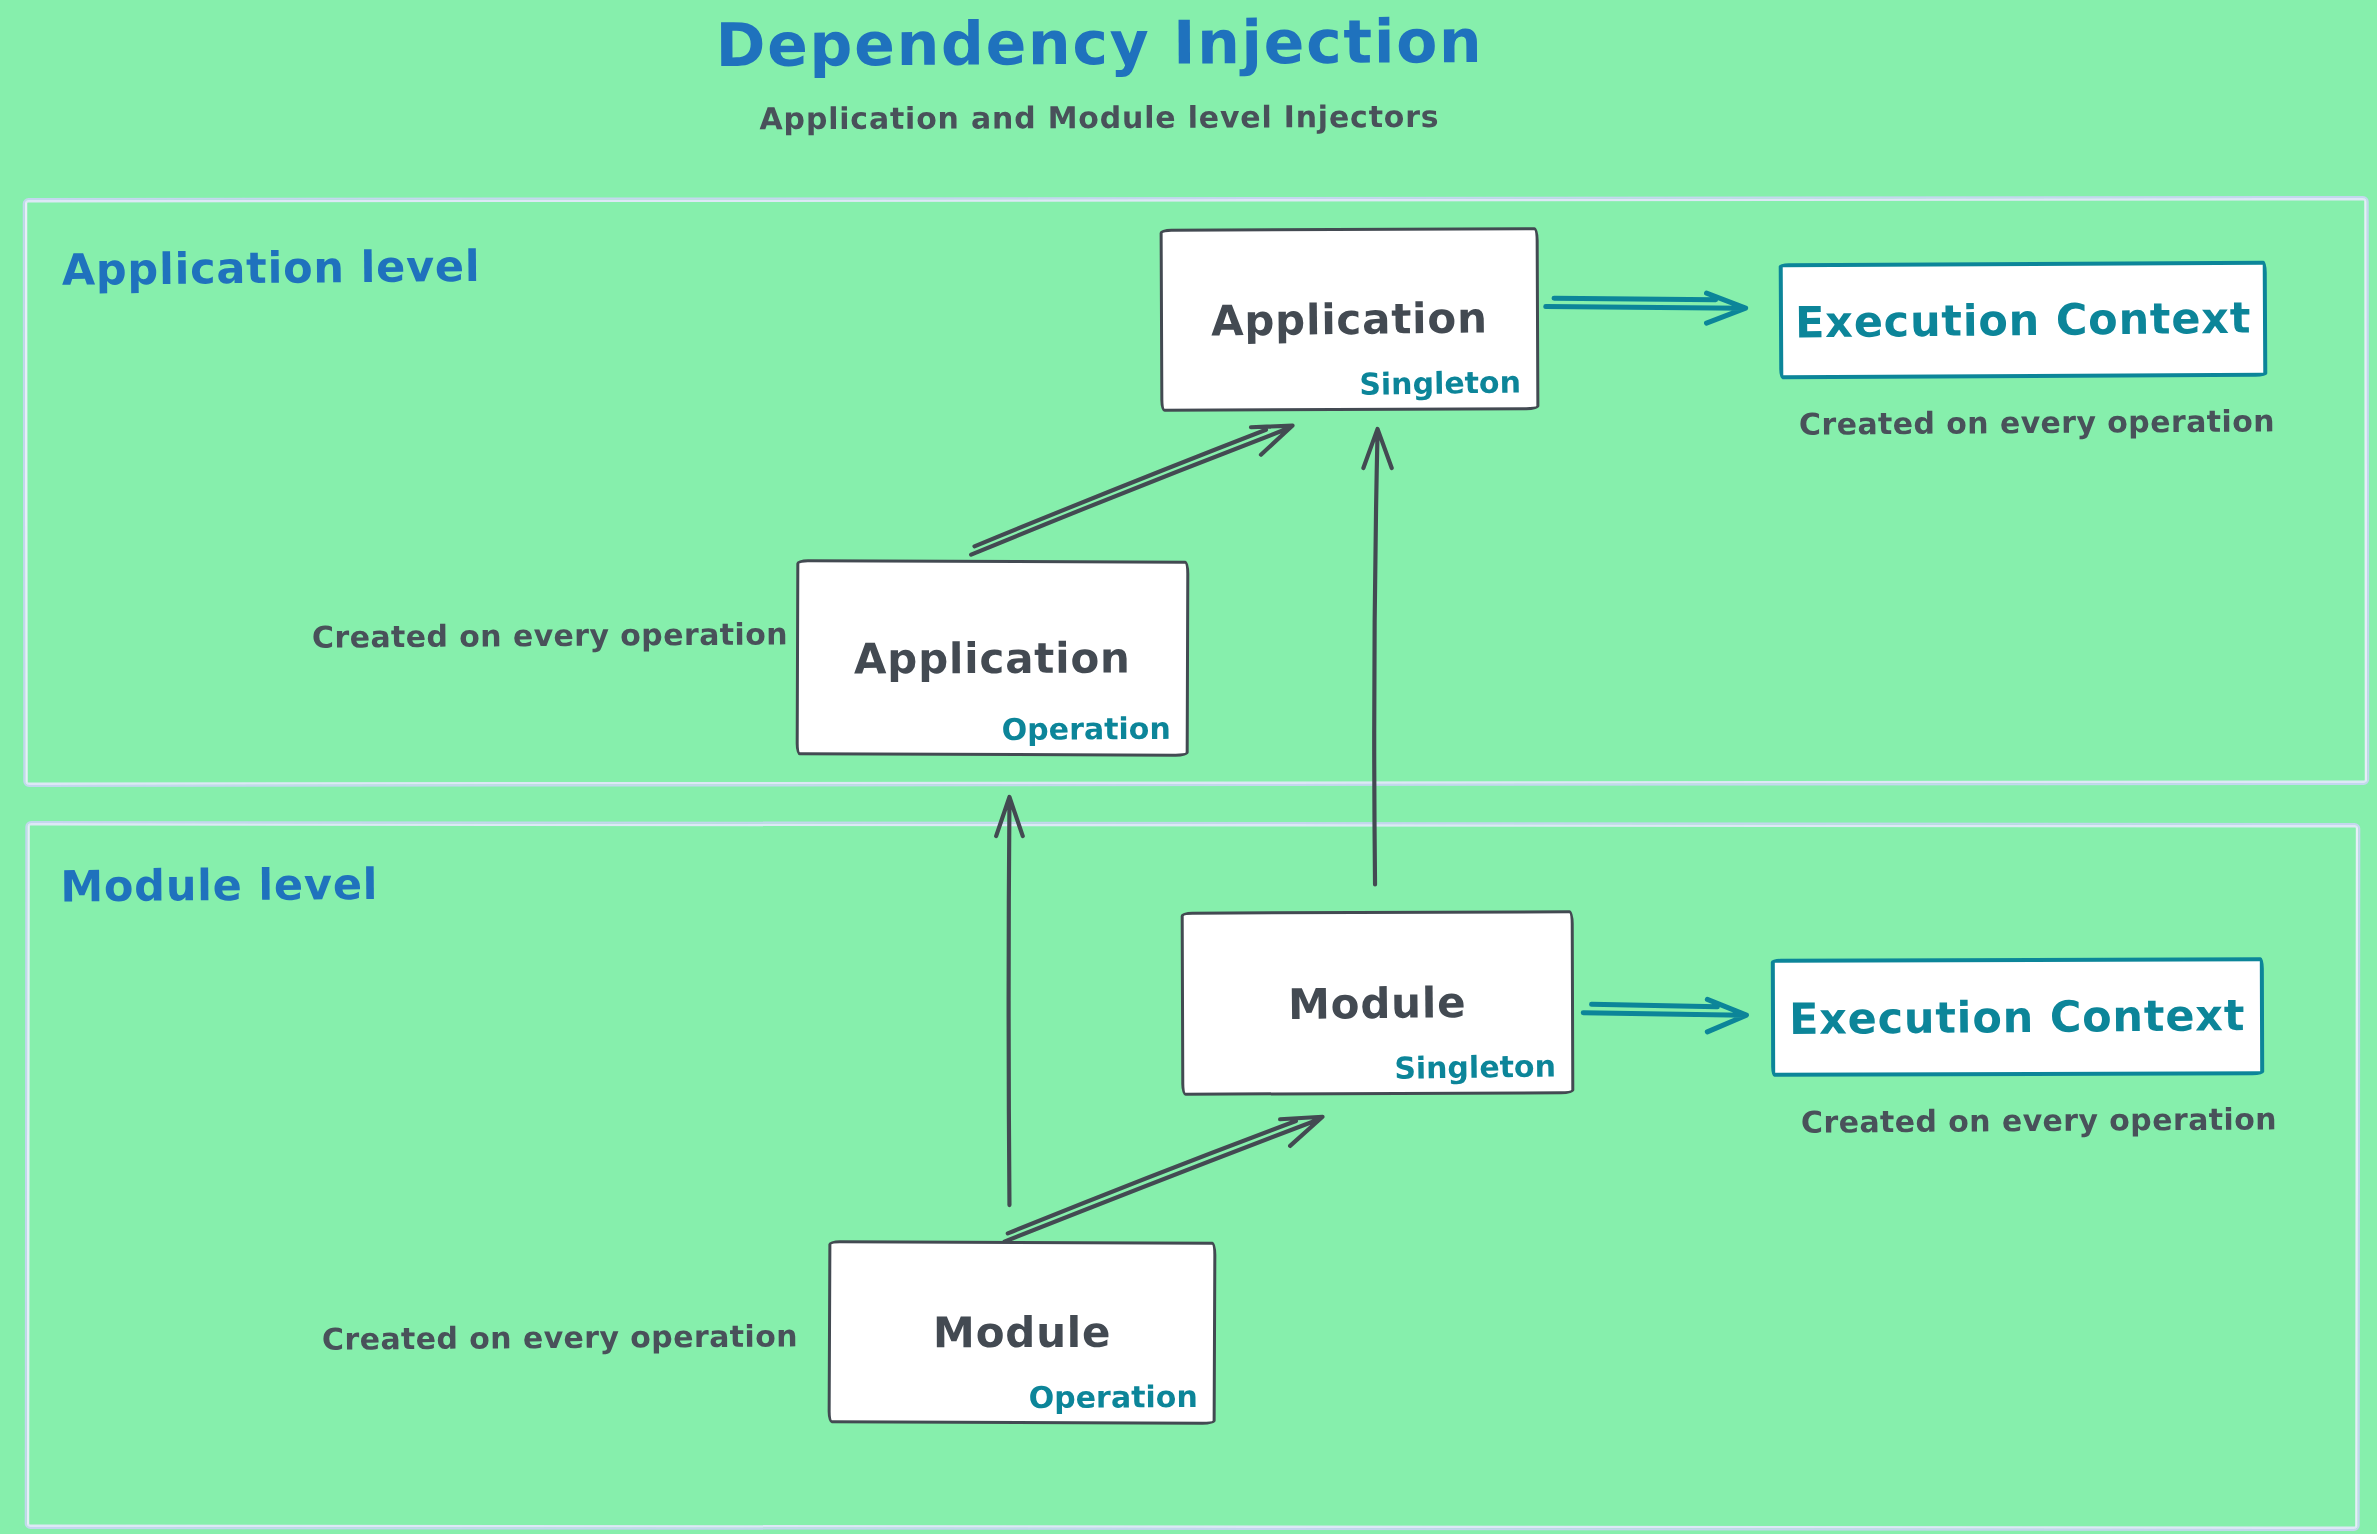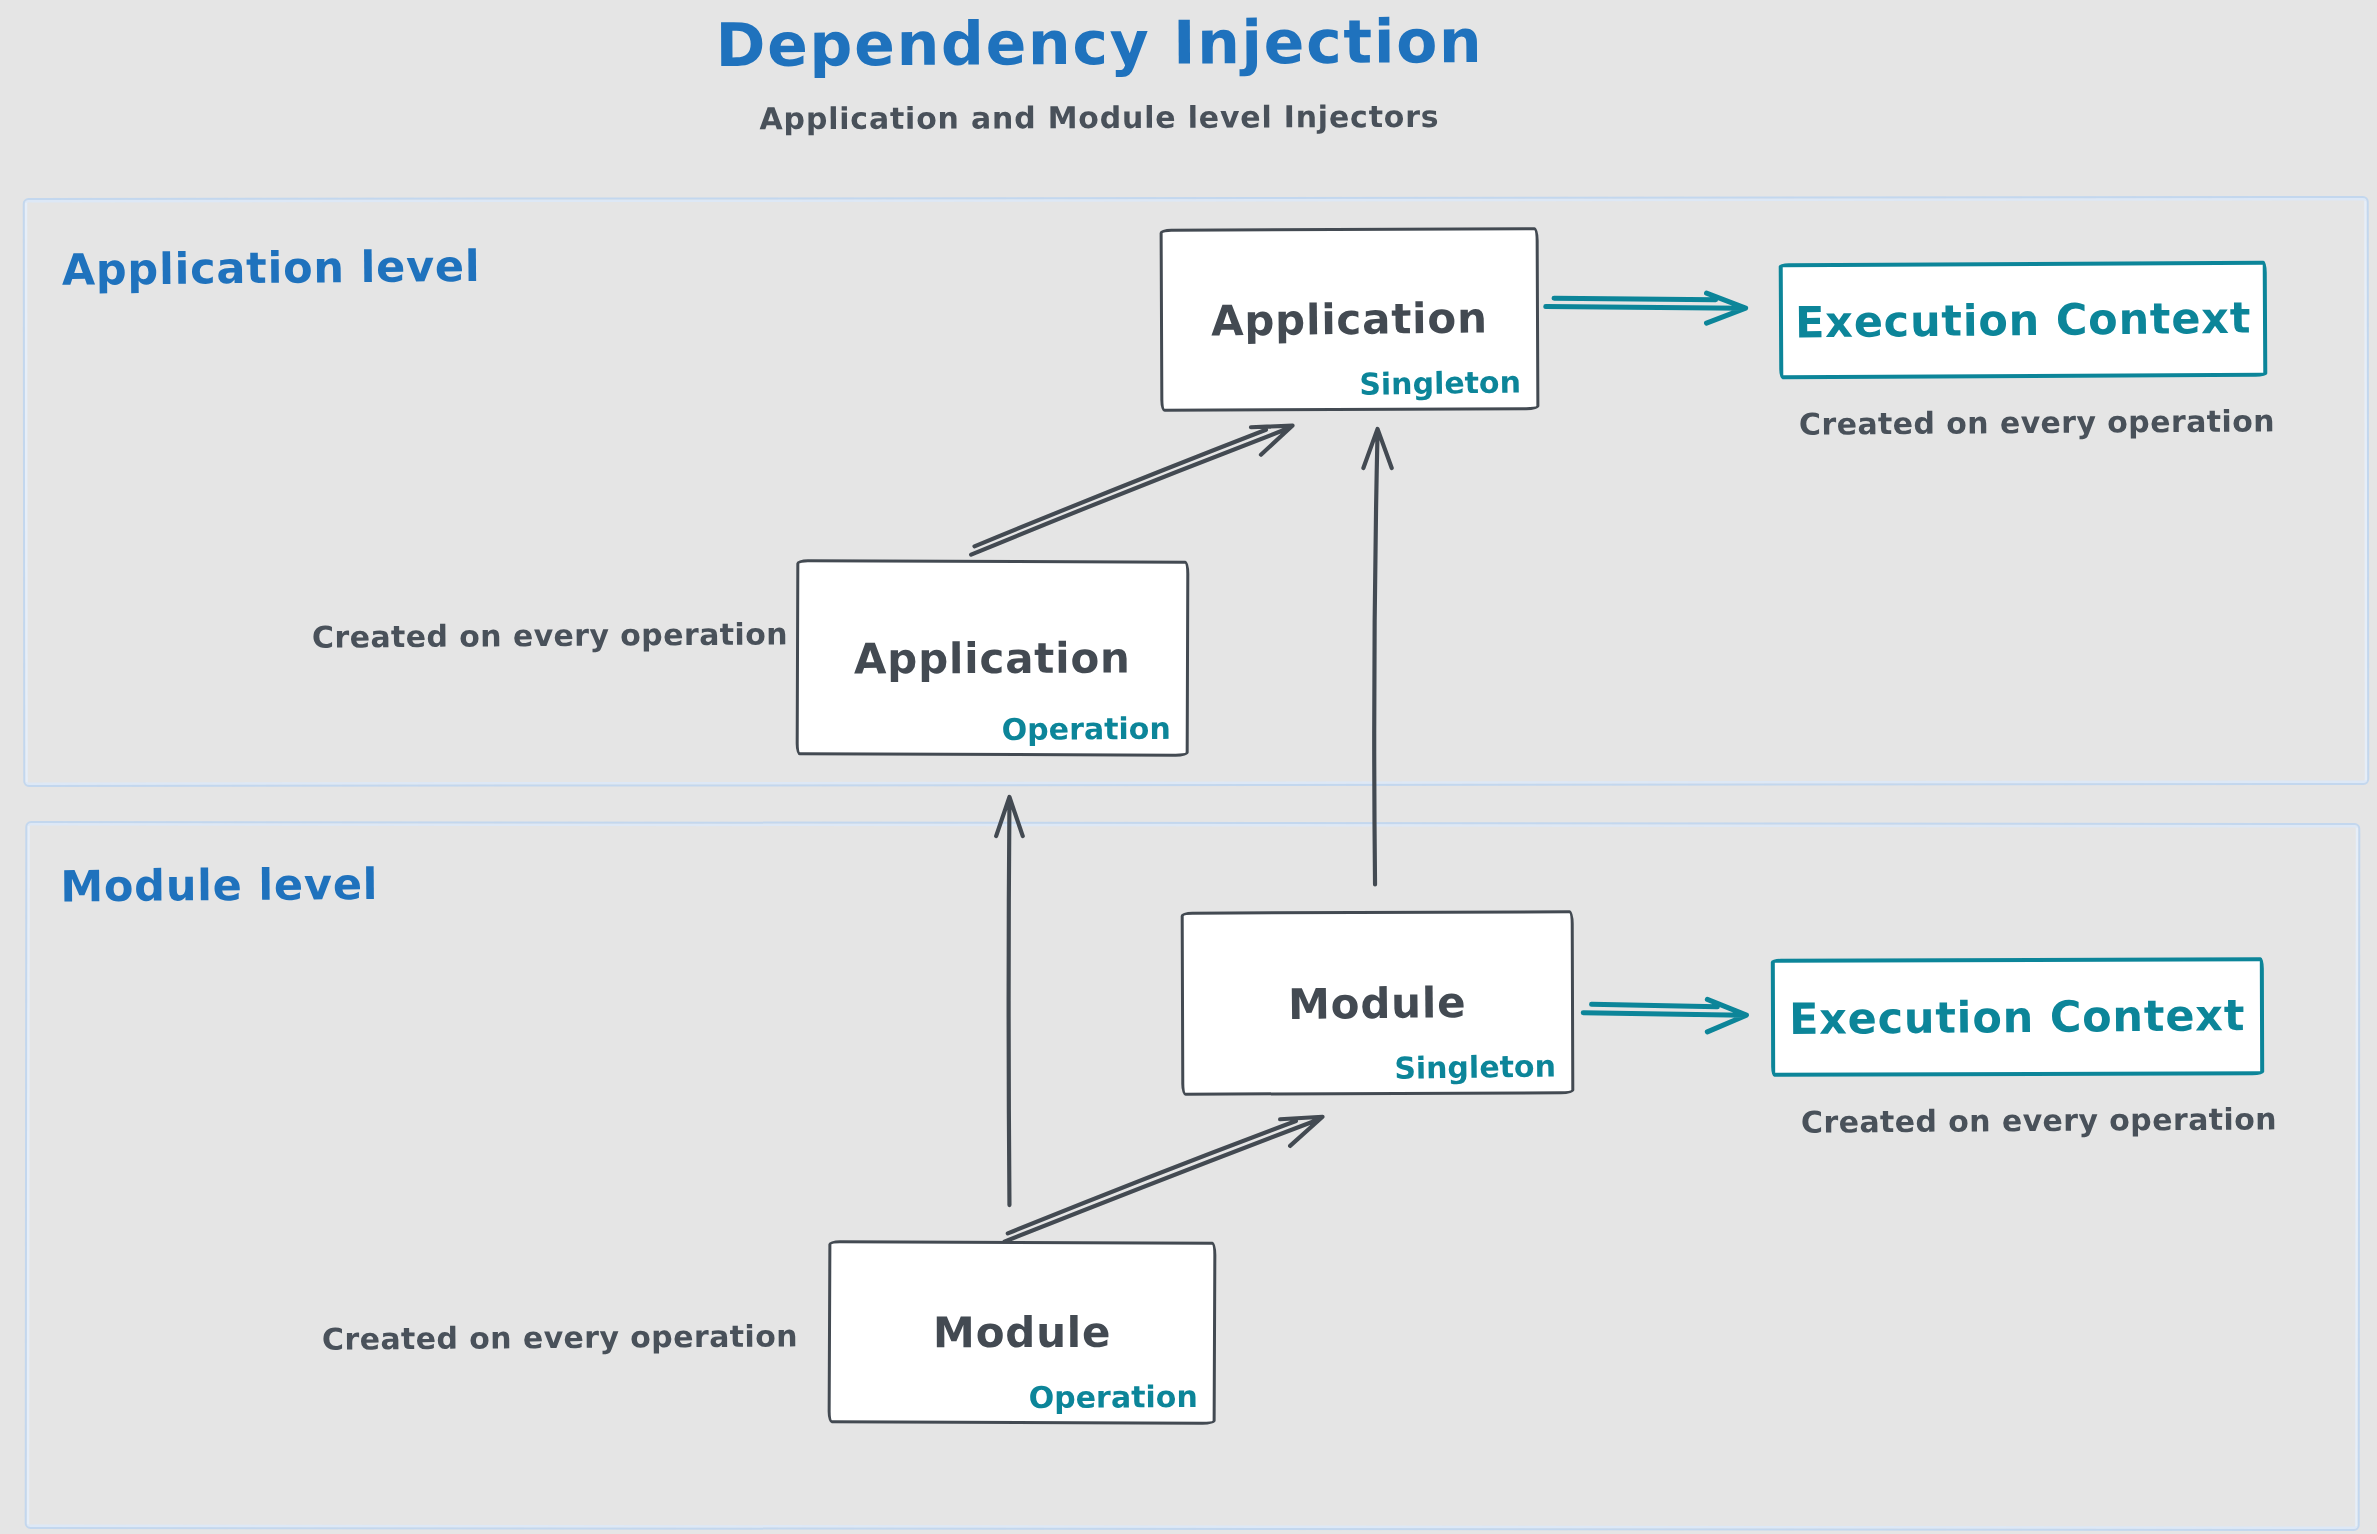--- a/index.html
+++ b/index.html
@@ -2,21 +2,21 @@
 <html style="font-size:13.3px"><head>
 <meta charset="utf-8">
 <style>
   html, body { margin: 0; padding: 0; background: #ffffff; }
   body { font-family: "DejaVu Sans", "Liberation Sans", sans-serif; }
 
   .canvas {
     position: relative;
     width: 2377px;
     height: 1534px;
-    background: #e5e5e5;
+    background: #86efac;
     overflow: hidden;
   }
 
   
   .titles {
     position: absolute;
     left: 0; top: 8.3px;
     width: 2199px;
     text-align: center;
     pointer-events: none;

